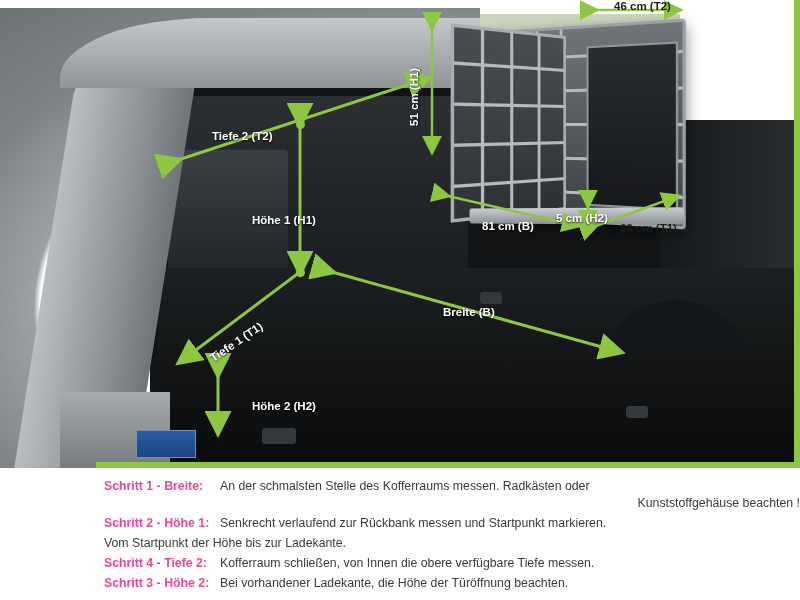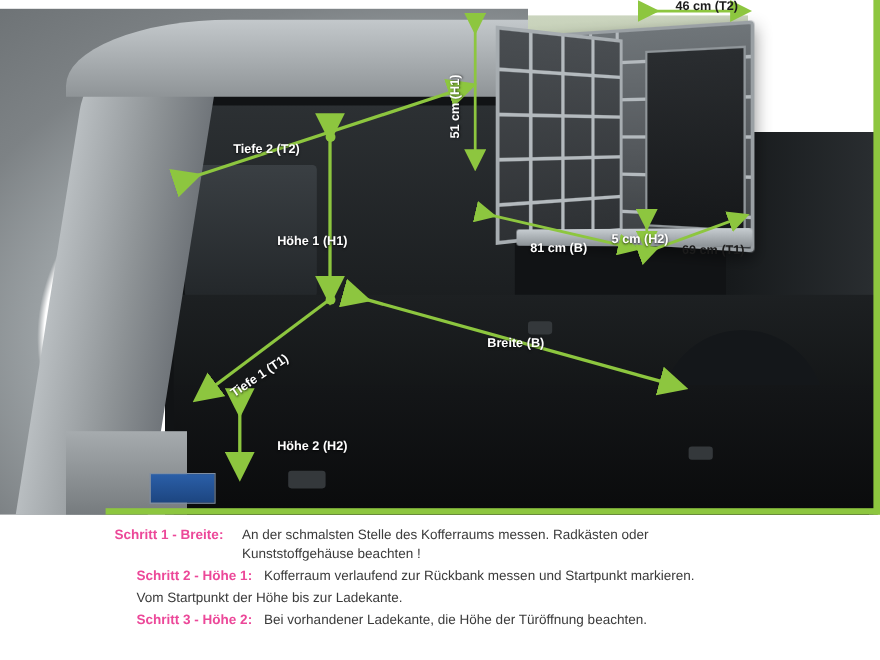--- a/index.html
+++ b/index.html
@@ -247,29 +247,29 @@
     padding: 8px 0 0 0;
   }
   .step-row {
     display: flex;
     align-items: flex-start;
     padding: 0 0 0 104px;
     font-size: 12.3px;
     line-height: 17px;
     color: #3b3b3b;
   }
-  .step-row + .step-row { margin-top: 3px; margin-left: 20px; }
+  .step-row + .step-row { margin-top: 3px; }
   .step-key {
     font-weight: bold;
     color: #ec4899;
     width: 116px;
     flex: 0 0 116px;
   }
   .step-val { flex: 1 1 auto; }
-  .step-val .l2 { display: block; }
+  .step-val .l2 { display: block; text-align: right; }
 </style>
 </head>
 <body>
 
 <div id="page">
 
   <div class="photo">
     <div class="bg-sky"></div>
     <div class="bg-grass"></div>
     <div class="bg-white-top"></div>
@@ -368,27 +368,31 @@
     <div class="step-row">
       <div class="step-key">Schritt 1 - Breite:</div>
       <div class="step-val">
         <span>An der schmalsten Stelle des Kofferraums messen. Radkästen oder</span>
         <span class="l2">Kunststoffgehäuse beachten !</span>
       </div>
     </div>
 
     <div class="step-row">
       <div class="step-key">Schritt 2 - Höhe 1:</div>
-      <div class="step-val">Kofferraum verlaufend zur Rückbank messen und Startpunkt markieren.</div>
+      <div class="step-val">Senkrecht verlaufend zur Rückbank messen und Startpunkt markieren.</div>
     </div>
 
     <div class="step-row">
       <div class="step-val">Vom Startpunkt der Höhe bis zur Ladekante.</div>
     </div>
 
+    <div class="step-row">
+      <div class="step-key">Schritt 4 - Tiefe 2:</div>
+      <div class="step-val">Kofferraum schließen, von Innen die obere verfügbare Tiefe messen.</div>
+    </div>
 
     <div class="step-row">
       <div class="step-key">Schritt 3 - Höhe 2:</div>
       <div class="step-val">Bei vorhandener Ladekante, die Höhe der Türöffnung beachten.</div>
     </div>
 
   </div>
 </div>
 
 </body></html>

